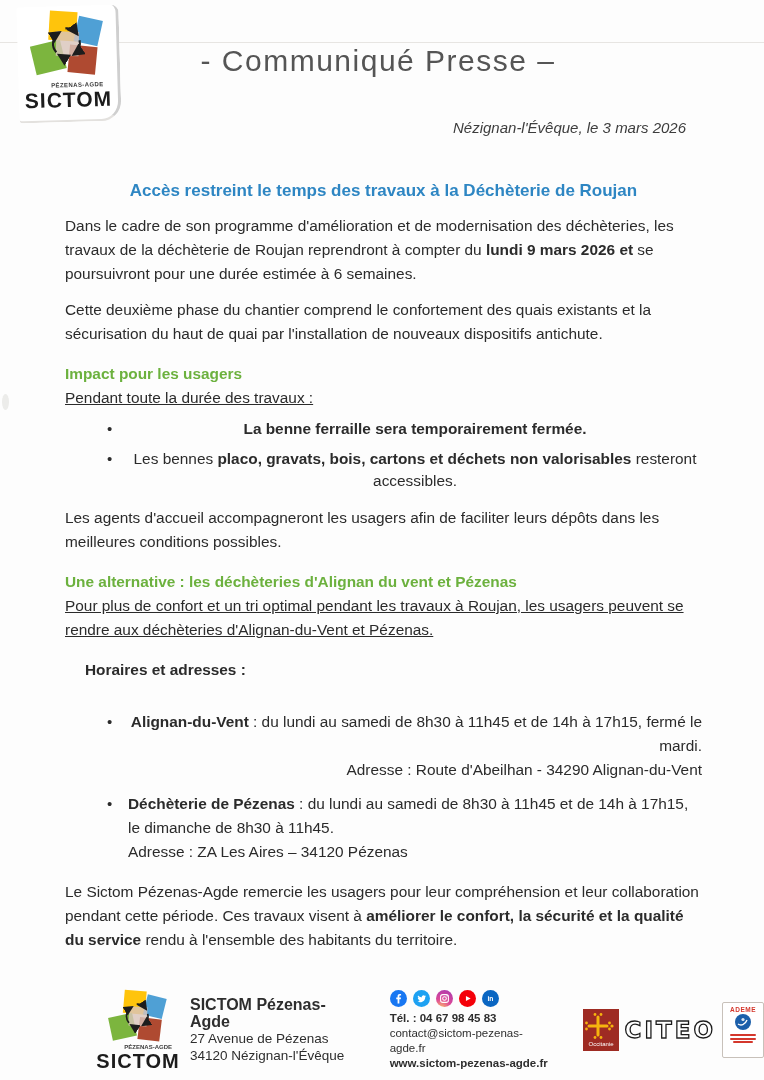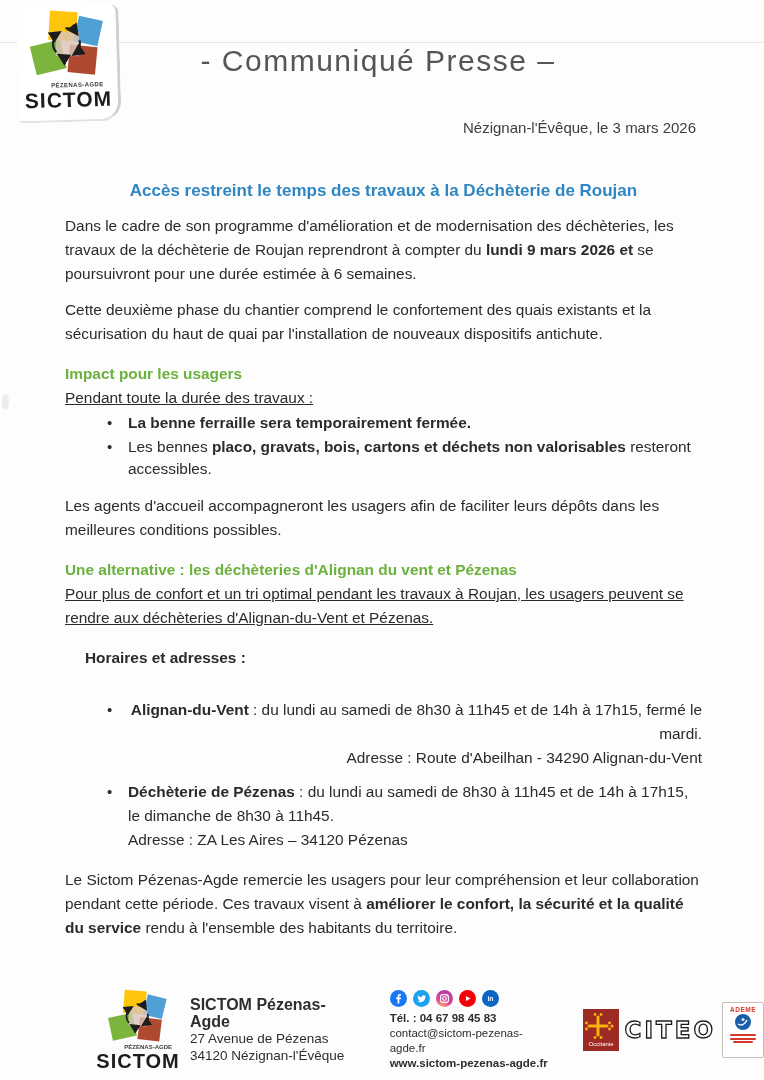--- a/index.html
+++ b/index.html
@@ -20,31 +20,31 @@
     display:flex; flex-direction:column; align-items:center;
   }
   .logo-mark { margin-top:2px; }
   .logo-org-small { font-size:6px; letter-spacing:.4px; color:#3c3c3c; font-weight:bold; margin-top:-4px; align-self:flex-end; margin-right:14px; }
   .logo-org { font-size:21px; font-weight:bold; color:#1c1c1c; letter-spacing:1px; margin-top:0; }
 
   .doc-title {
     position:absolute; top:44px; left:0; width:756px; text-align:center;
     font-size:30px; color:#555; letter-spacing:1.5px; font-weight:400;
   }
-  .dateline { position:absolute; top:119px; right:68px; font-size:15px; color:#3d3d3d; }
+  .dateline { position:absolute; top:119px; right:78px; font-size:15px; color:#3d3d3d;font-style:italic; }
 
   
   .content { position:absolute; top:180px; left:65px; right:62px; font-size:15.4px; line-height:24px; }
   .headline { text-align:center; font-size:17px; font-weight:bold; color:#2e86c3; line-height:22px; }
   .para { margin-top:12px; }
   .b { font-weight:bold; }
   .section-h { margin-top:18px; font-size:15.4px; font-weight:bold; color:#6cb13e; line-height:20px; }
   .intro { margin-top:2px;text-decoration:underline; }
   .blist { list-style:none; margin-top:2px; }
-  .blist li { position:relative; padding-left:63px; line-height:22px; margin-top:2px; }
+  .blist li { position:relative; padding-left:63px; line-height:22px; margin-top:8px;text-align:center; }
   .blist li::before { content:"•"; position:absolute; left:42px; top:0; font-size:15px; color:#2b2b2b; }
   .outro { margin-top:14px; }
   .horaires { margin-top:16px; margin-left:20px; font-weight:bold; line-height:24px; }
   .hlist { list-style:none; }
   .hlist li { position:relative; padding-left:63px; line-height:24px; }
   .hlist li::before { content:"•"; position:absolute; left:42px; top:0; font-size:15px; }
   .hitem1 { margin-top:28px;text-align:right; }
   .hitem2 { margin-top:10px; }
   .closing { margin-top:16px; }
 

